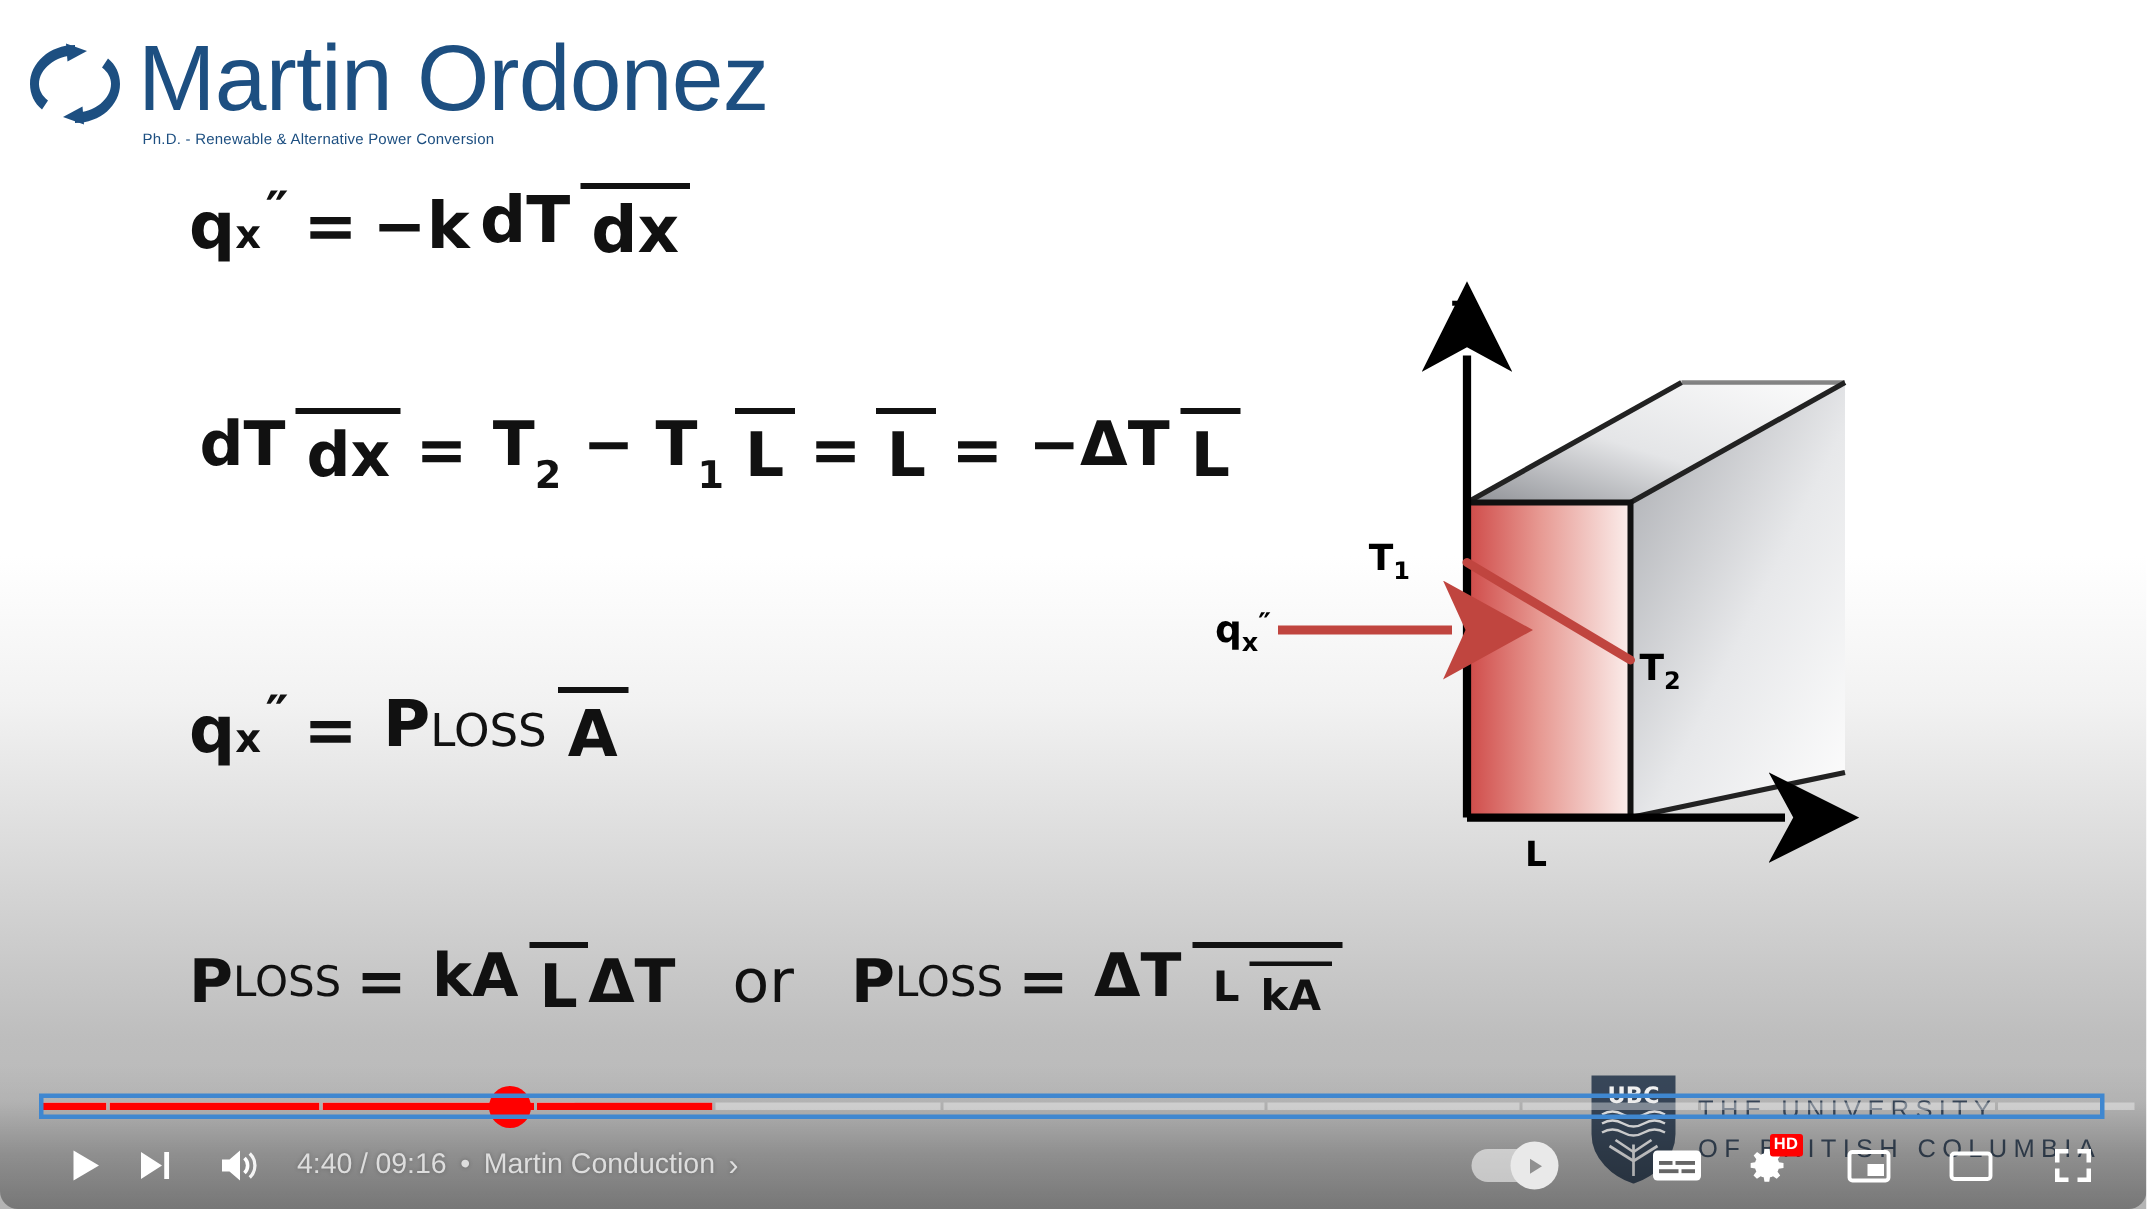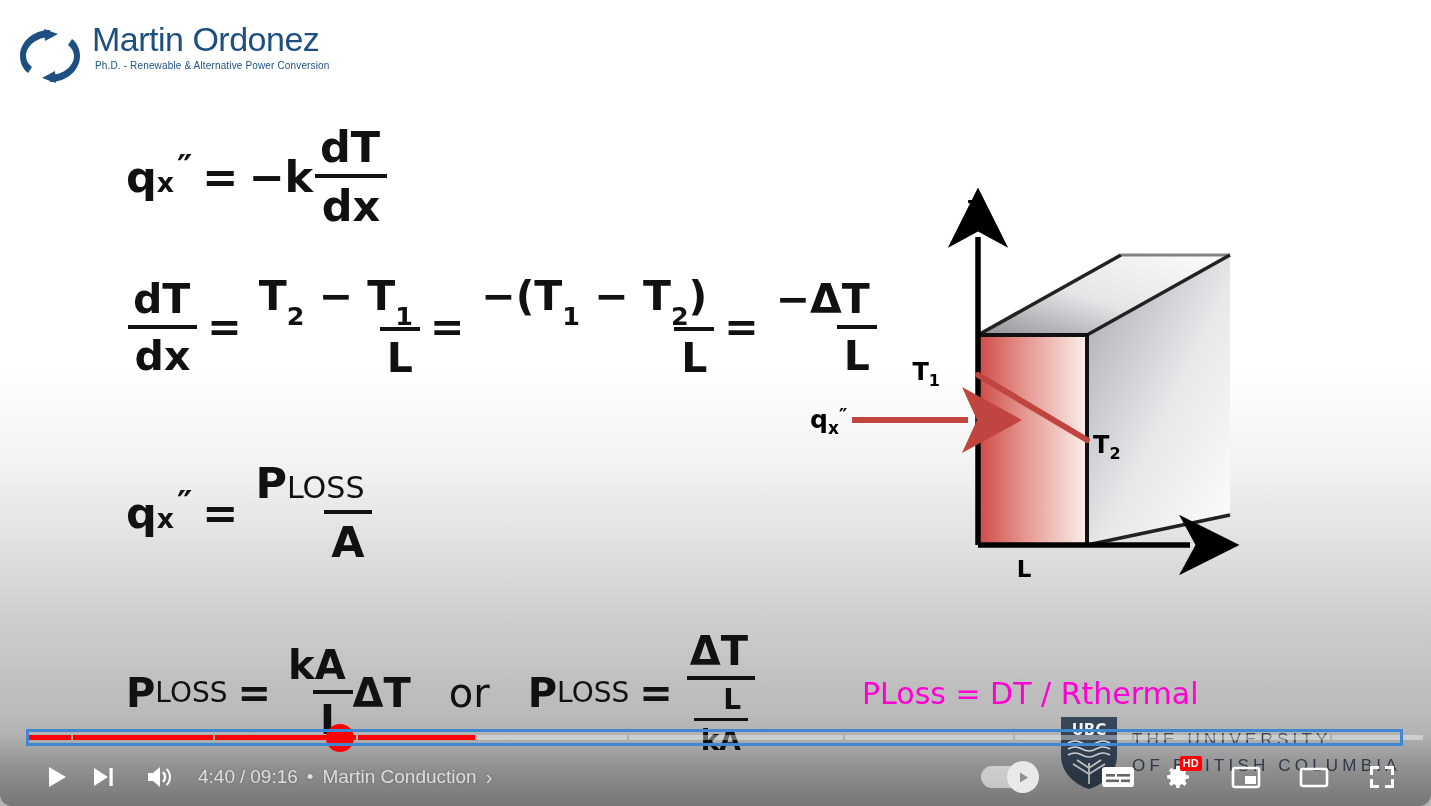--- a/index.html
+++ b/index.html
@@ -15,32 +15,32 @@
     position:absolute; left:0; top:0; width:1431px; height:806px;
     background:linear-gradient(to bottom,#ffffff 0%,#ffffff 46%,#f2f2f2 58%,#d8d8d8 72%,#bdbdbd 86%,#b4b4b4 100%);
     overflow:hidden;
   }
 
   
   #brand{ position:absolute; left:14px; top:22px; display:flex; align-items:flex-start; }
   #brand .ring{ width:72px; height:62px; flex:none; margin-top:3px; }
   #brand .txtcol{ margin-left:6px; }
   #brand .name{
-    font-size:34px; font-weight:400; color:#1d4f81; line-height:1.0;
+    font-size:62px; font-weight:400; color:#1d4f81; line-height:1.0;
     letter-spacing:-0.5px; white-space:nowrap;
   }
   #brand .tagline{
     font-size:10px; color:#1d4f81; letter-spacing:0.15px;
     margin-top:4px; margin-left:3px; white-space:nowrap;
   }
 
   
   .math{ position:absolute; color:#111; font-family:"DejaVu Sans", sans-serif; }
   .row{ display:flex; align-items:center; }
-  .frac{ display:inline-flex; flex-direction:column; align-items:flex-end; vertical-align:middle; }
+  .frac{ display:inline-flex; align-items:flex-start; vertical-align:middle; }
   .frac .num{ padding:0 7px 2px; }
   .frac .den{ padding:3px 7px 0; border-top:4px solid #111; }
   .sub{ font-size:0.62em; vertical-align:sub; position:relative; top:0.22em; }
   .smallcaps{ font-size:0.70em; font-weight:normal; letter-spacing:0px; }
   .prime{ font-size:0.80em; font-weight:bold; position:relative; top:-0.28em; padding-left:3px;}
   .op{ padding:0 10px; }
 
   #eq1{ left:126px; top:122px; font-size:43px; font-weight:bold; }
   #eq2{ left:126px; top:272px; font-size:41px; font-weight:bold; }
   #eq3{ left:126px; top:458px; font-size:43px; font-weight:bold; }
@@ -157,21 +157,20 @@
       <span class="num">dT</span>
       <span class="den">dx</span>
     </span>
     <span class="op">=</span>
     <span class="frac">
       <span class="num"><span>T</span><span class="sub">2</span> <span>−</span> <span>T</span><span class="sub">1</span></span>
       <span class="den">L</span>
     </span>
     <span class="op">=</span>
     <span class="frac">
-      <span class="num"><span>−(T</span><span class="sub">1</span> <span>− T</span><span class="sub">2</span><span>)</span></span>
       <span class="den">L</span>
     </span>
     <span class="op">=</span>
     <span class="frac">
       <span class="num">−ΔT</span>
       <span class="den">L</span>
     </span>
   </div>
 
   <div class="math row" id="eq3">
@@ -261,21 +260,20 @@
     </text>
     <text x="303" y="268" font-family="DejaVu Sans, sans-serif" font-size="24" font-weight="bold" fill="#000">
       <tspan>T</tspan><tspan font-size="16" dy="6">2</tspan>
     </text>
     <text x="234" y="392" font-family="DejaVu Sans, sans-serif" font-size="23" font-weight="bold" fill="#000" text-anchor="middle">L</text>
     <text x="20" y="243" font-family="DejaVu Sans, sans-serif" font-size="25" font-weight="bold" fill="#000">
       <tspan>q</tspan><tspan font-size="17" dy="6">x</tspan><tspan font-size="19" dy="-12">″</tspan>
     </text>
   </svg>
 
-  <div id="annotation">PLoss = DT / Rthermal</div>
 
   <div id="ubc-watermark">
     <svg class="shield" viewBox="0 0 58 74">
       <path d="M2 2 H56 V40 C56 56 42 68 29 72 C16 68 2 56 2 40 Z" fill="#27384d" stroke="#27384d" stroke-width="2"></path>
       <text x="29" y="19" font-family="DejaVu Sans, sans-serif" font-size="15" font-weight="bold" fill="#fff" text-anchor="middle">UBC</text>
       <g stroke="#ffffff" stroke-width="1.6" fill="none" opacity="0.95">
         <path d="M8 27 q7 -4 14 0 q7 4 14 0 q7 -4 14 0"></path>
         <path d="M8 33 q7 -4 14 0 q7 4 14 0 q7 -4 14 0"></path>
         <path d="M8 39 q7 -4 14 0 q7 4 14 0 q7 -4 14 0"></path>
       </g>

